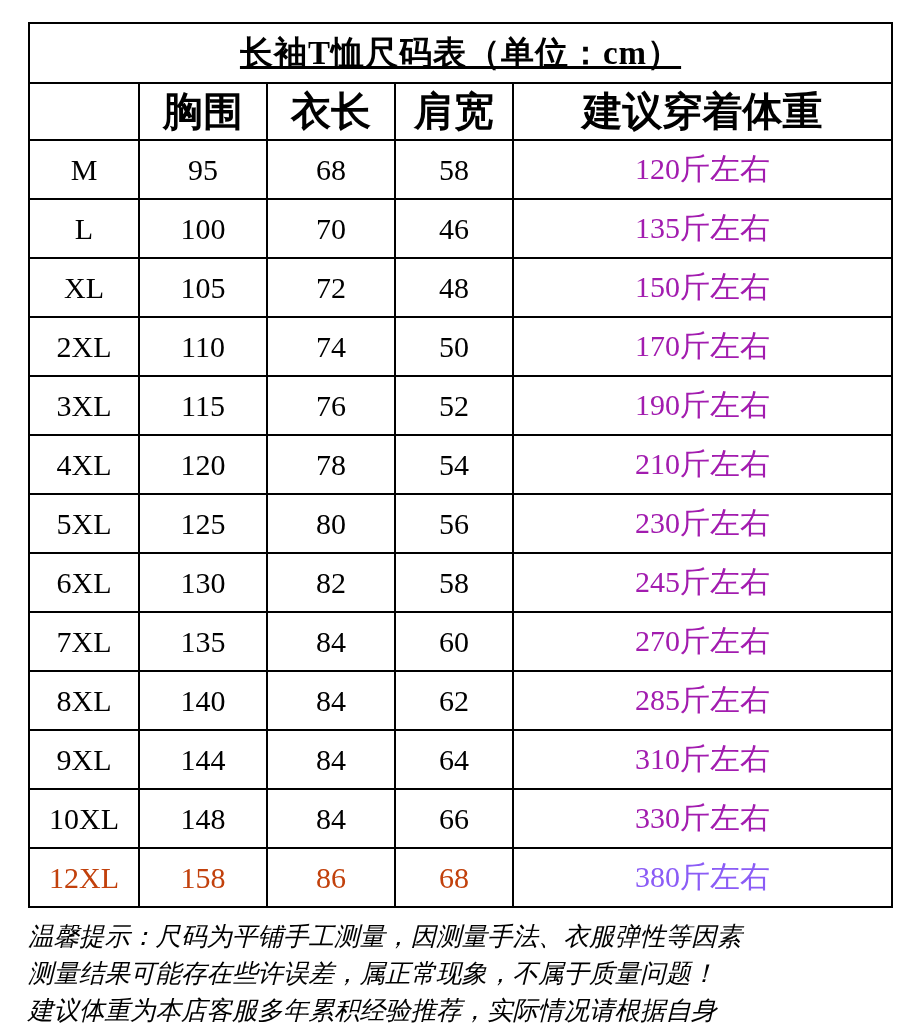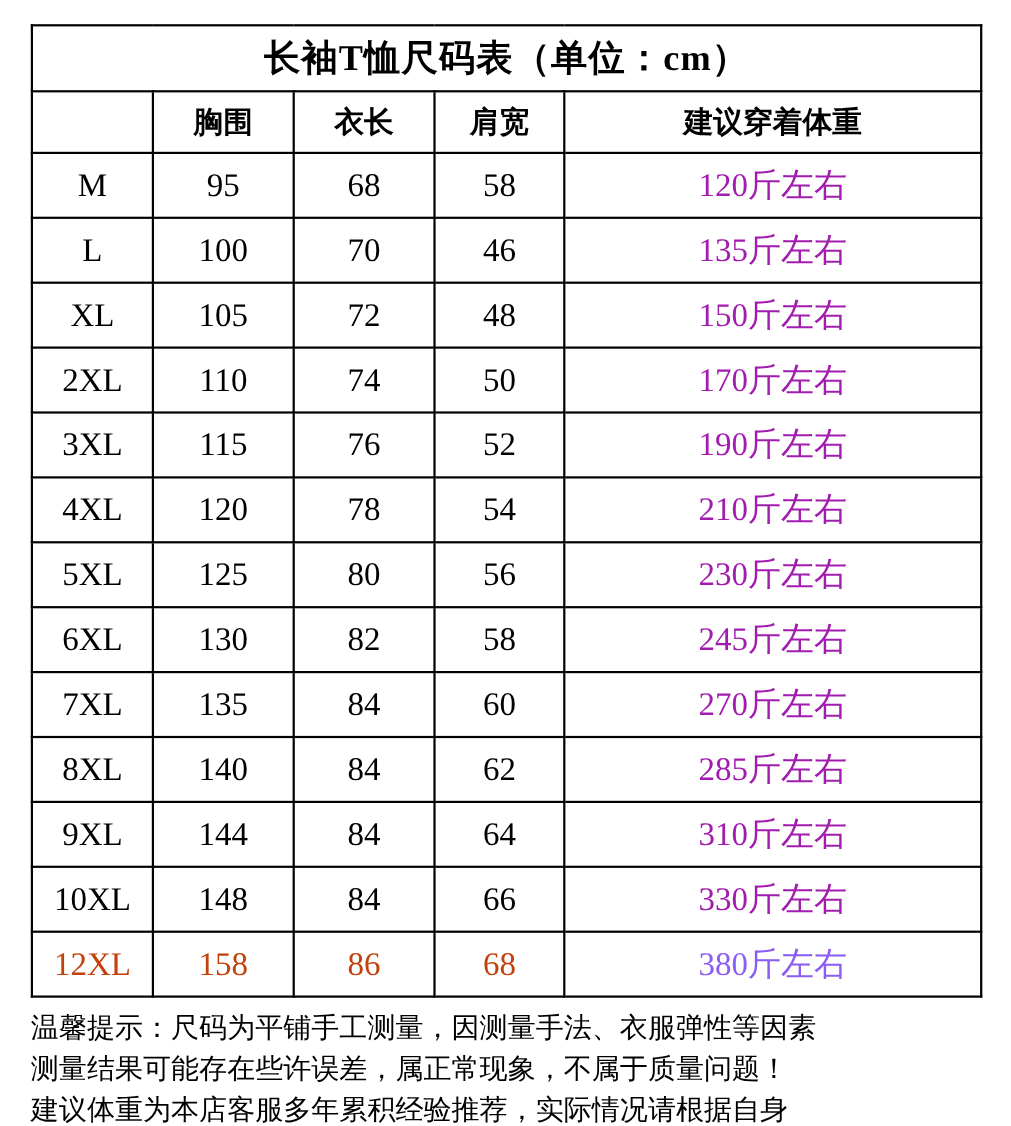--- a/index.html
+++ b/index.html
@@ -32,24 +32,25 @@
     vertical-align: middle;
     padding: 0;
     font-family: "Liberation Serif", serif;
   }
   .title-cell {
     height: 58px;
     font-size: 33px;
     font-weight: bold;
     letter-spacing: 1px;
     font-family: "Liberation Sans", sans-serif;
+    text-decoration: underline;
   }
   .hdr-cell {
     height: 54px;
-    font-size: 27px;
+    font-size: 40px;
     font-weight: bold;
     font-family: "Liberation Sans", sans-serif;
   }
   .hdr-blank {
     height: 54px;
   }
   .data-row td {
     height: 57px;
     font-size: 30px;
   }
@@ -80,20 +81,21 @@
     font-size: 25.5px;
     line-height: 1.45;
     font-family: "Liberation Sans", sans-serif;
     color: #000000;
     letter-spacing: 0px;
   }
   .notes p {
     margin: 0;
     padding: 0;
     white-space: nowrap;
+    font-style: italic;
   }
   col.c1 { width: 110px; }
   col.c2 { width: 128px; }
   col.c3 { width: 128px; }
   col.c4 { width: 118px; }
   col.c5 { width: 379px; }
 </style>
 </head>
 <body>
 

